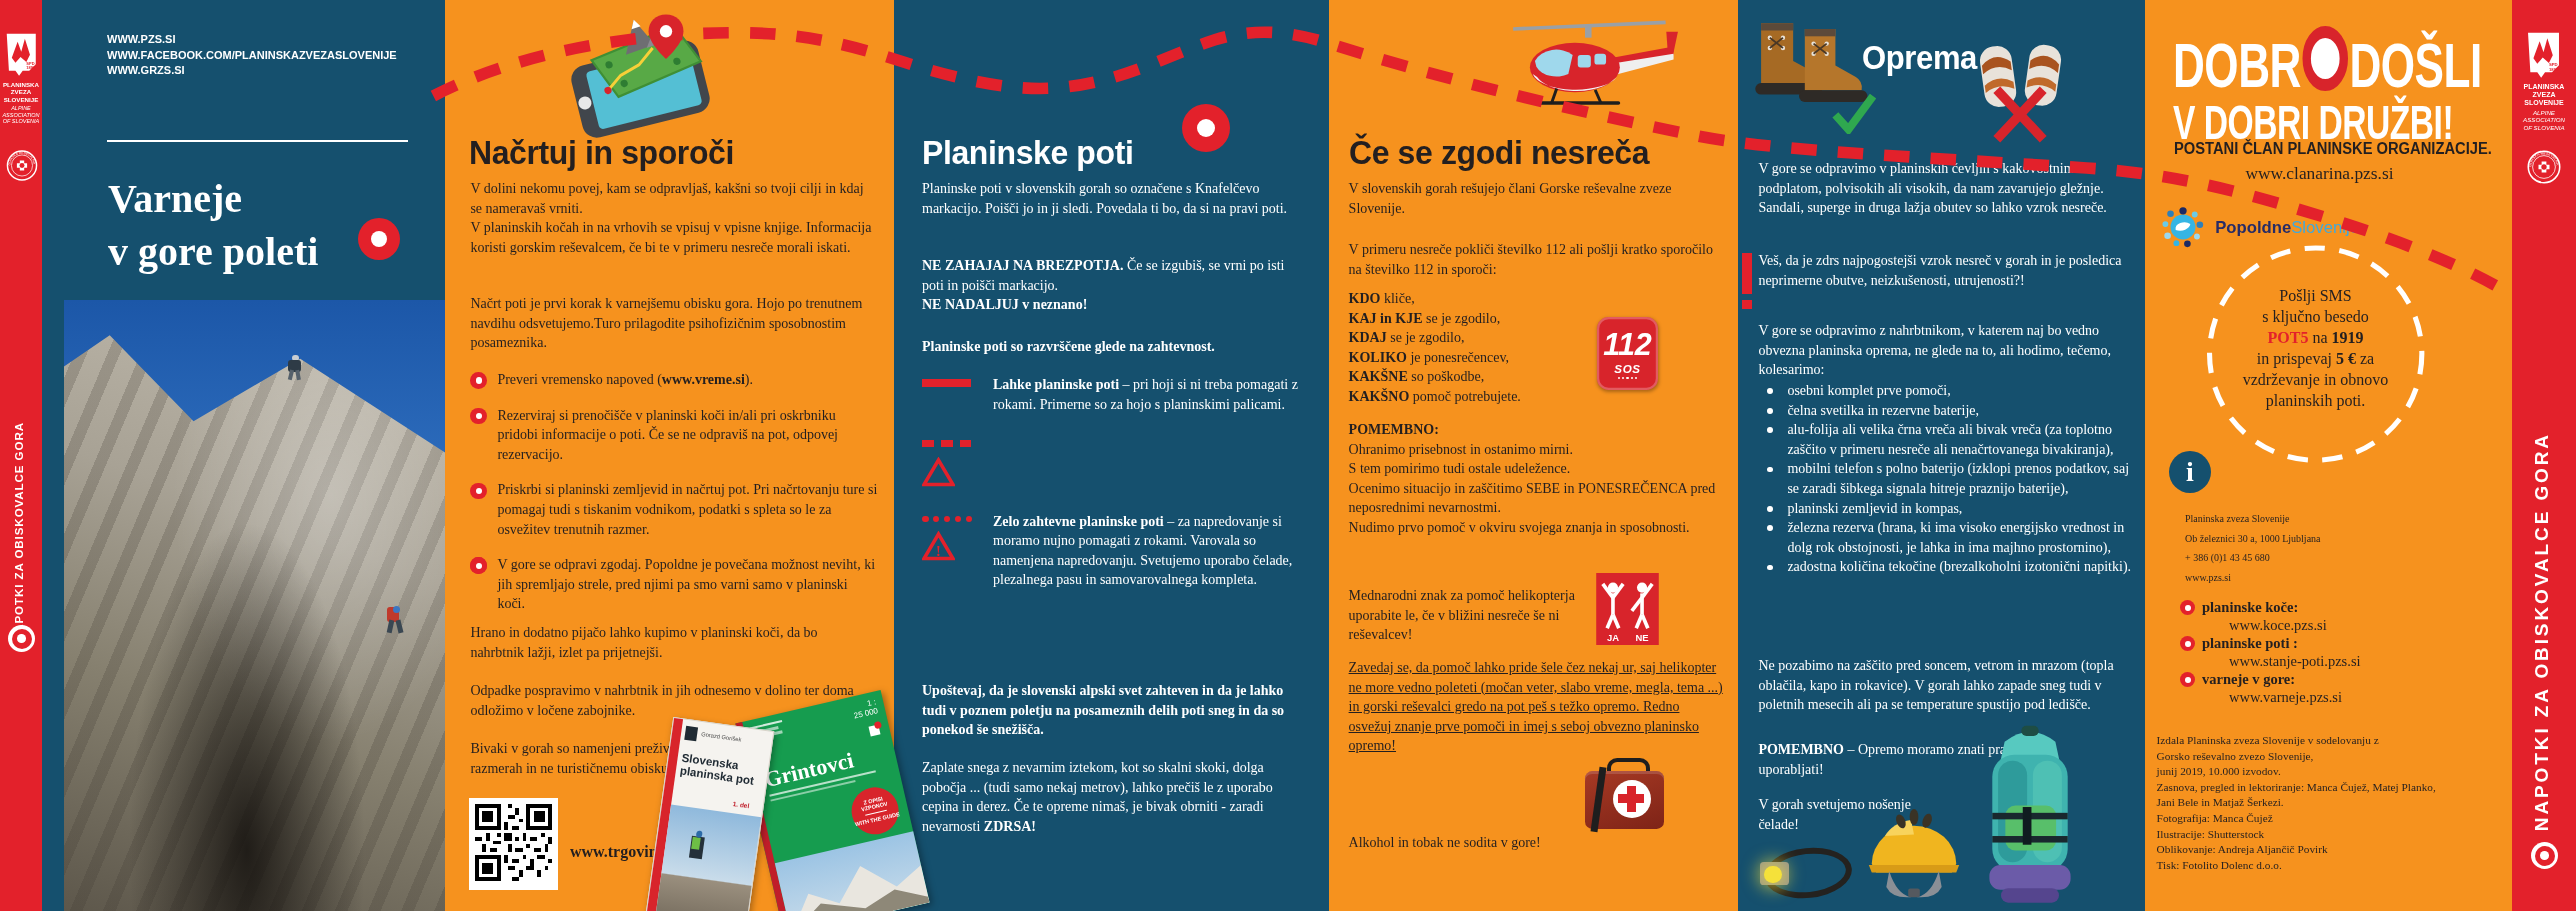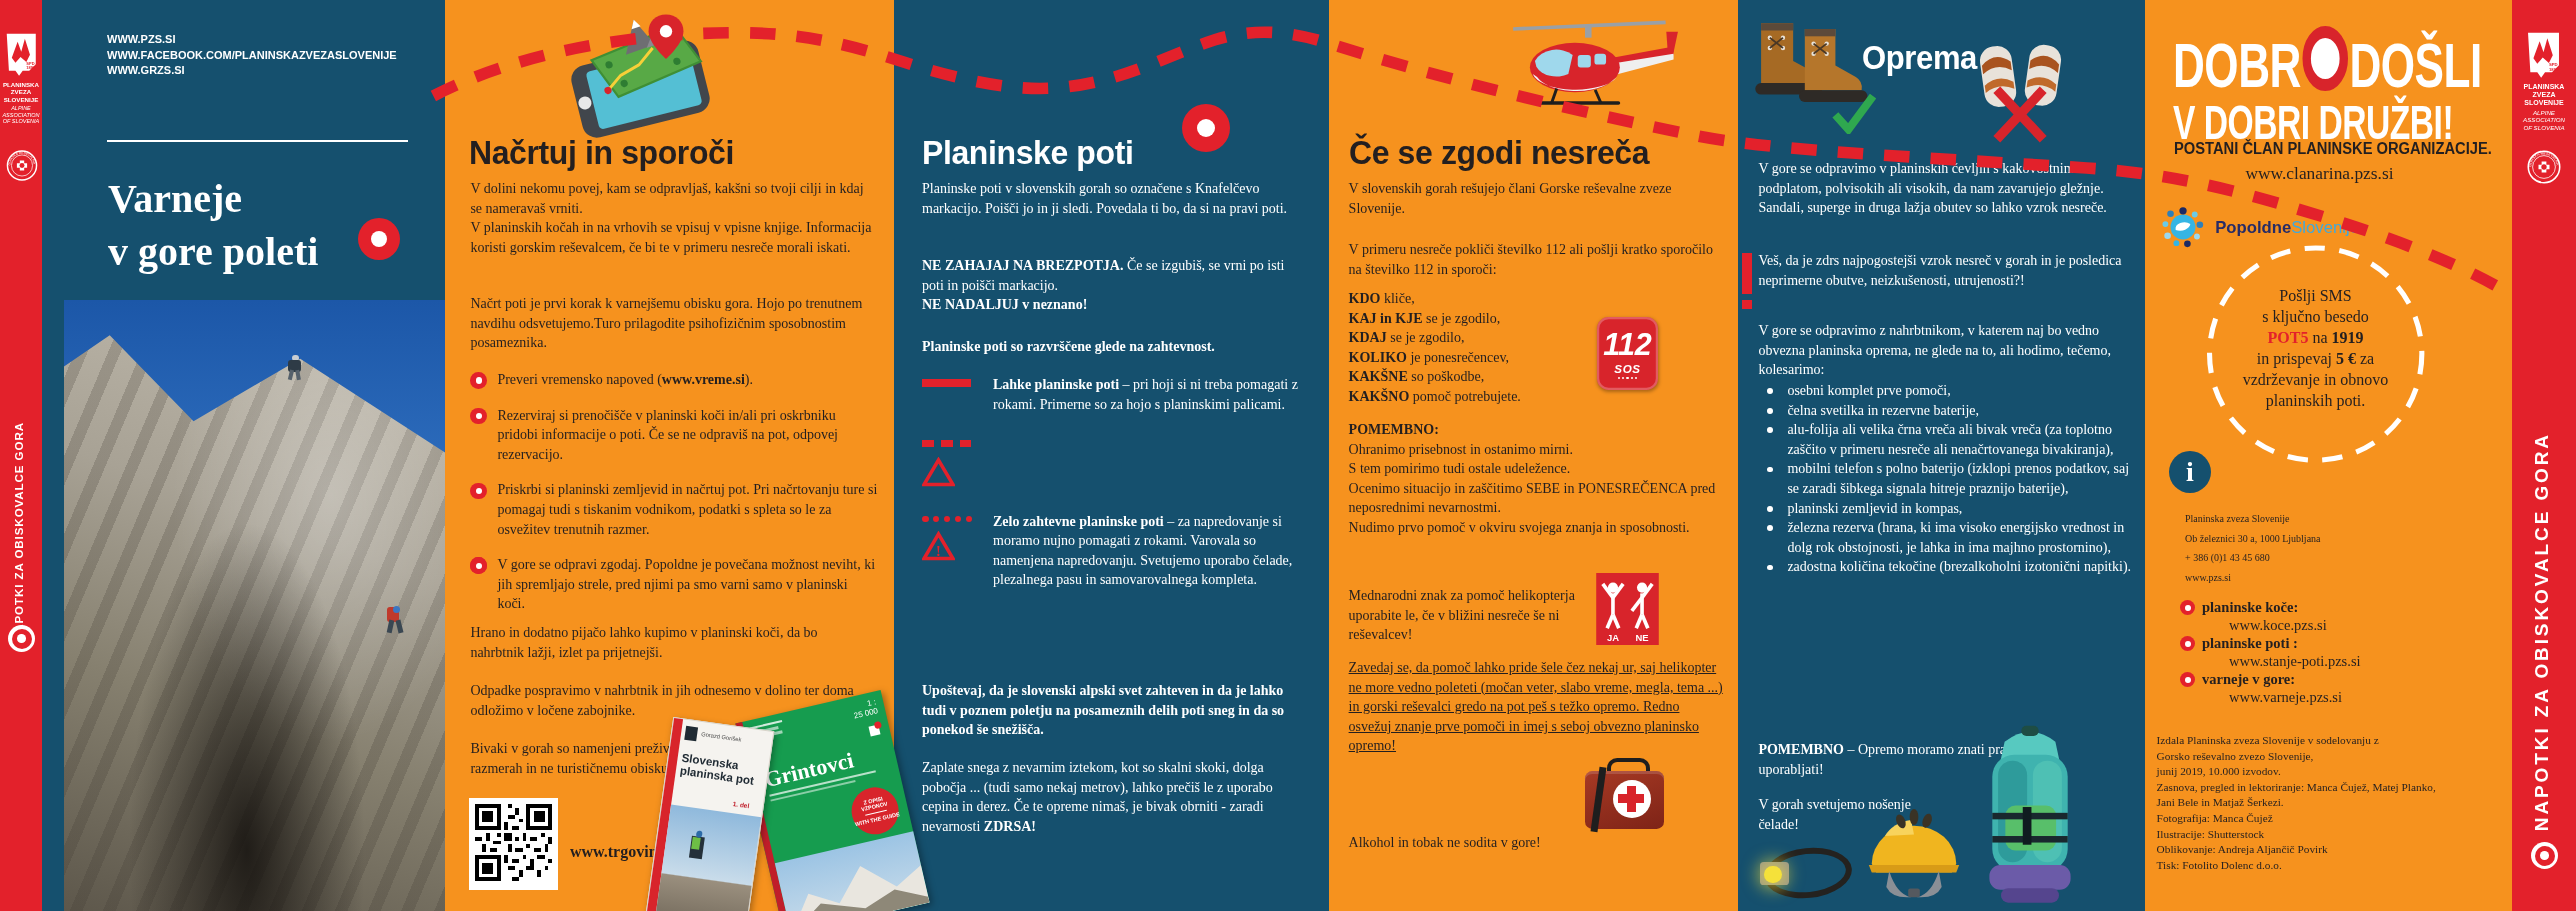--- a/index.html
+++ b/index.html
@@ -421,20 +421,21 @@
     <div class="body abs" style="left:20.4px;top:321px;width:378px;">V gore se odpravimo z nahrbtnikom, v katerem naj bo vedno obvezna planinska oprema, ne glede na to, ali hodimo, tečemo, kolesarimo:</div>
     <ul class="dotlist body abs" style="left:20.4px;top:381px;width:380px;">
       <li>osebni komplet prve pomoči,</li>
       <li>čelna svetilka in rezervne baterije,</li>
       <li>alu-folija ali velika črna vreča ali bivak vreča (za toplotno zaščito v primeru nesreče ali nenačrtovanega bivakiranja),</li>
       <li>mobilni telefon s polno baterijo (izklopi prenos podatkov, saj se zaradi šibkega signala hitreje praznijo baterije),</li>
       <li>planinski zemljevid in kompas,</li>
       <li>železna rezerva (hrana, ki ima visoko energijsko vrednost in dolg rok obstojnosti, je lahka in ima majhno prostornino),</li>
       <li>zadostna količina tekočine (brezalkoholni izotonični napitki).</li>
     </ul>
+    <div class="body abs" style="left:20.4px;top:656px;width:380px;">Ne pozabimo na zaščito pred soncem, vetrom in mrazom (topla oblačila, kapo in rokavice).  V gorah lahko zapade sneg tudi v poletnih mesecih  ali pa se temperature spustijo pod ledišče.</div>
     <div class="body abs" style="left:20.4px;top:740px;width:313px;">
       <span class="b">POMEMBNO</span><span> – Opremo moramo znati pravilno uporabljati!</span>
     </div>
     <div class="body abs" style="left:20.4px;top:795px;width:182px;">V gorah svetujemo nošenje čelade!</div>
     <div class="abs" style="left:22px;top:842px;width:87px;height:58px;">
       <div class="abs" style="left:4.4px;top:5.8px;width:76px;height:38px;border:6.5px solid #24221F;border-radius:50%;transform:rotate(-6deg);"></div>
       <div class="abs" style="left:0;top:20.4px;width:29px;height:23px;background:#8F8F93;border-radius:3.6px;"></div>
       <div class="abs" style="left:4.4px;top:24px;width:17.4px;height:17.4px;border-radius:50%;background:#F5E13A;box-shadow:0 0 14.5px 7.3px rgba(245,225,58,.55);"></div>
     </div>
     <svg class="abs" style="left:125px;top:801px;" width="102" height="102" viewBox="0 0 140 140">

